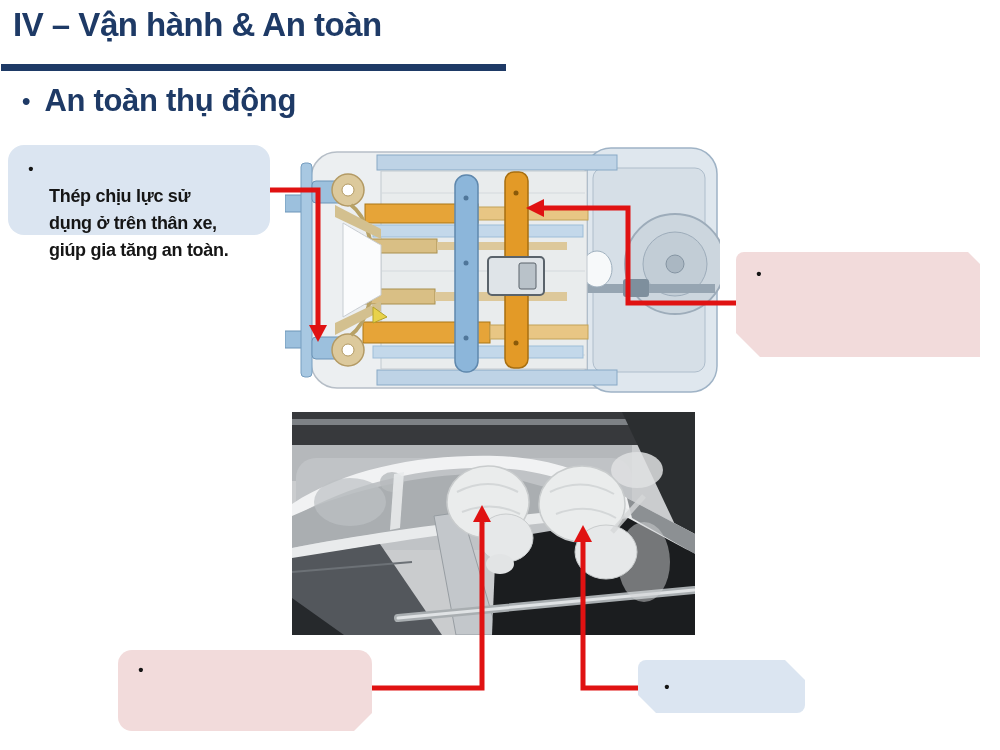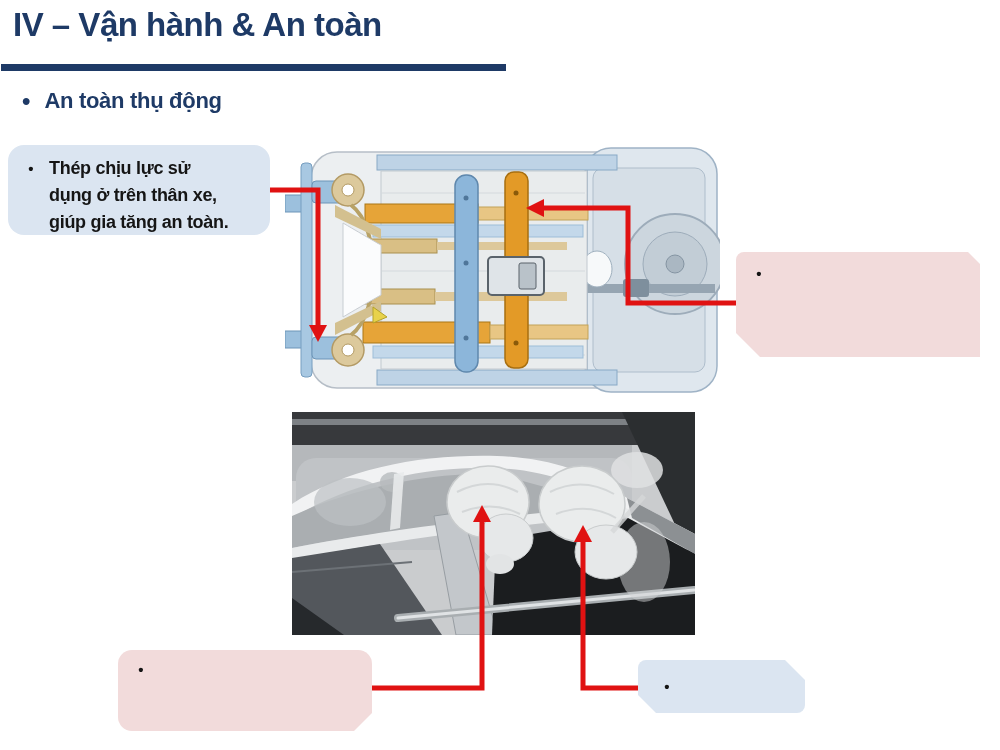--- a/index.html
+++ b/index.html
@@ -9,25 +9,25 @@
   html,body{margin:0;padding:0;background:#fff;}
   .slide{position:relative;width:980px;height:750px;background:#ffffff;overflow:hidden;
          font-family:"Liberation Sans",sans-serif;}
   .title{position:absolute;left:13px;top:6px;margin:0;font-size:33px;font-weight:700;
          color:var(--navy,#1E3A66);letter-spacing:-0.5px;}
   .title-rule{position:absolute;left:1px;top:64px;width:505px;height:7px;
          background:var(--navy,#1E3A66);}
   .section-row{position:absolute;left:22px;top:84px;display:flex;align-items:flex-start;gap:14px;
          color:var(--navy,#1E3A66);font-weight:700;}
   .section-row .dot{font-size:24px;line-height:34px;}
-  .section-row .txt{font-size:22px;line-height:34px;letter-spacing:-0.3px;text-align:right;}
+  .section-row .txt{font-size:31px;line-height:34px;letter-spacing:-0.3px;text-align:right;}
   .callout{position:absolute;display:flex;gap:11px;box-sizing:border-box;
          color:var(--ink,#151515);font-weight:700;font-size:18px;line-height:26px;}
   .callout .b{flex:0 0 14px;text-align:center;font-size:15px;}
-  .callout .t{white-space:pre-line;letter-spacing:-0.3px;}
+  .callout .t{white-space:pre-line;letter-spacing:-0.3px;margin-top:28px;}
   .co-steel{left:8px;top:145px;width:262px;height:90px;background:var(--callout-blue,#DBE5F1);
          border-radius:16px;padding:10px 8px 0 16px;line-height:27px;}
   .co-pillar{left:736px;top:252px;width:254px;height:105px;background:var(--callout-pink,#F2DBDB);
          border-radius:8px;padding:9px 6px 0 16px;line-height:25px;
          clip-path:polygon(0 0,calc(100% - 22px) 0,100% 22px,100% 100%,24px 100%,0 calc(100% - 24px));}
   .co-headrest{left:118px;top:650px;width:254px;height:81px;background:var(--callout-pink,#F2DBDB);
          border-radius:14px;padding:7px 4px 0 16px;line-height:26px;
          clip-path:polygon(0 0,100% 0,100% calc(100% - 18px),calc(100% - 18px) 100%,0 100%);}
   .co-airbag{left:638px;top:660px;width:167px;height:53px;background:var(--callout-blue,#DBE5F1);
          border-radius:8px;padding:14px 6px 0 22px;

